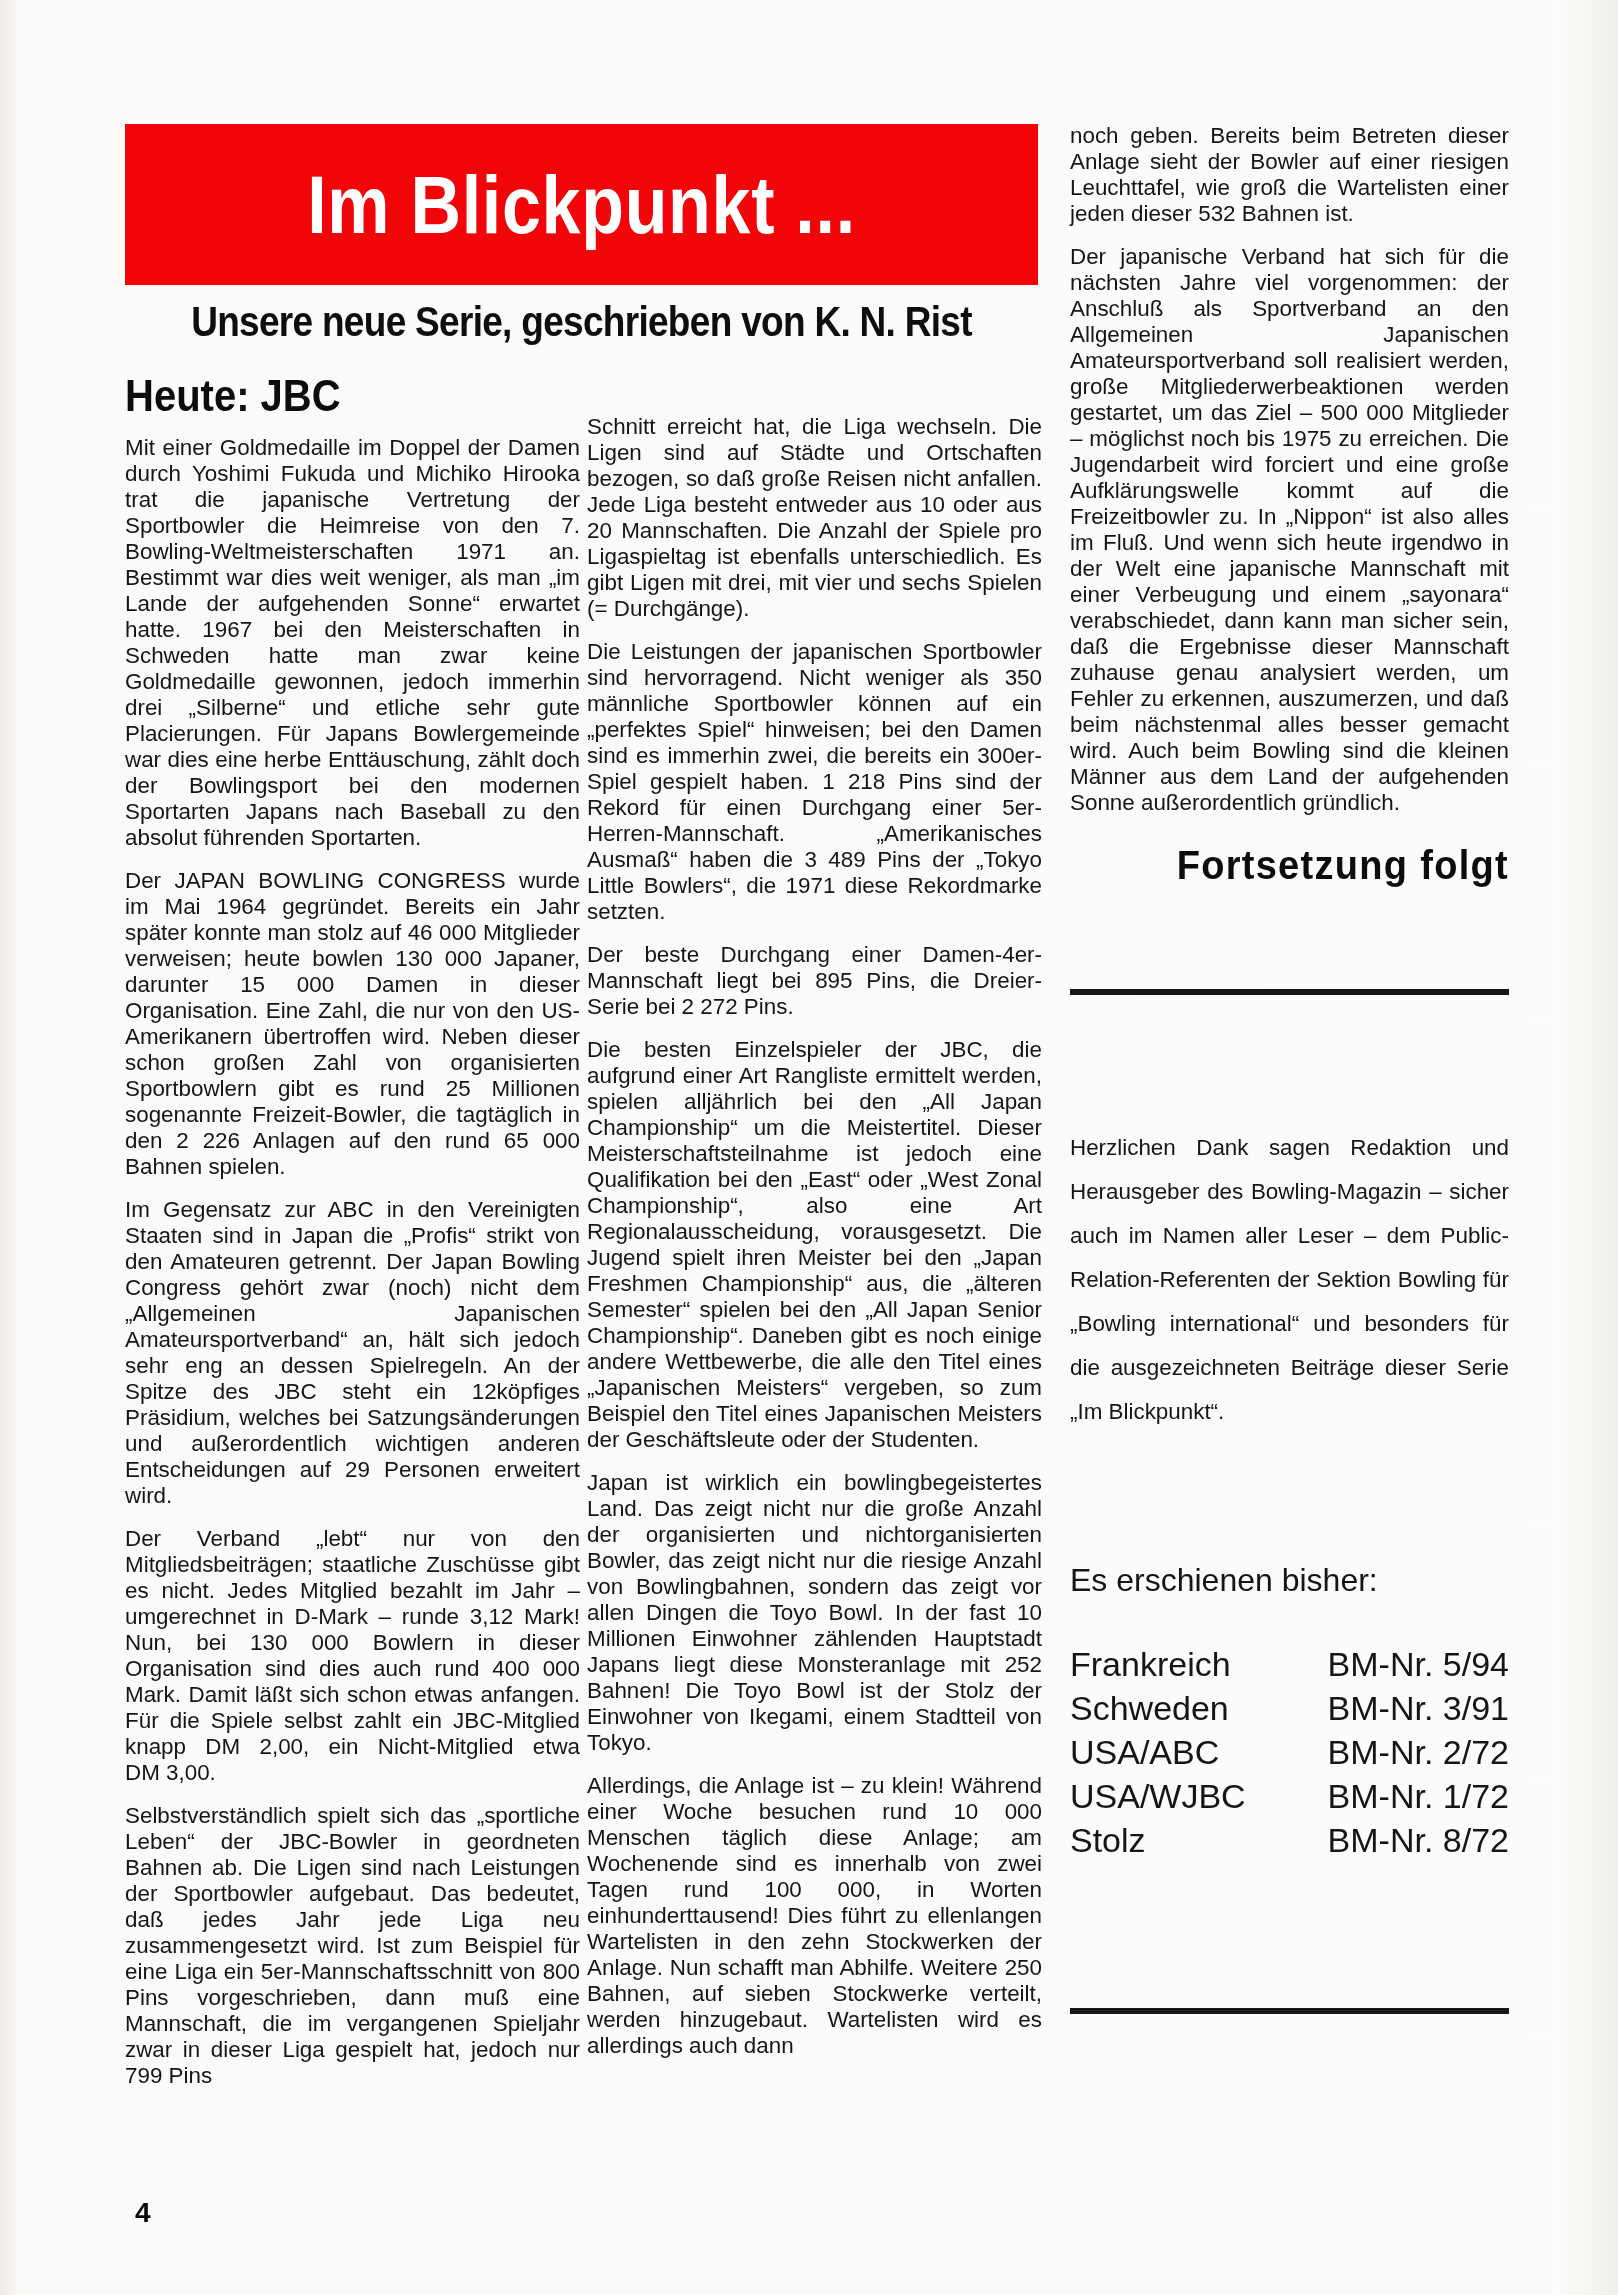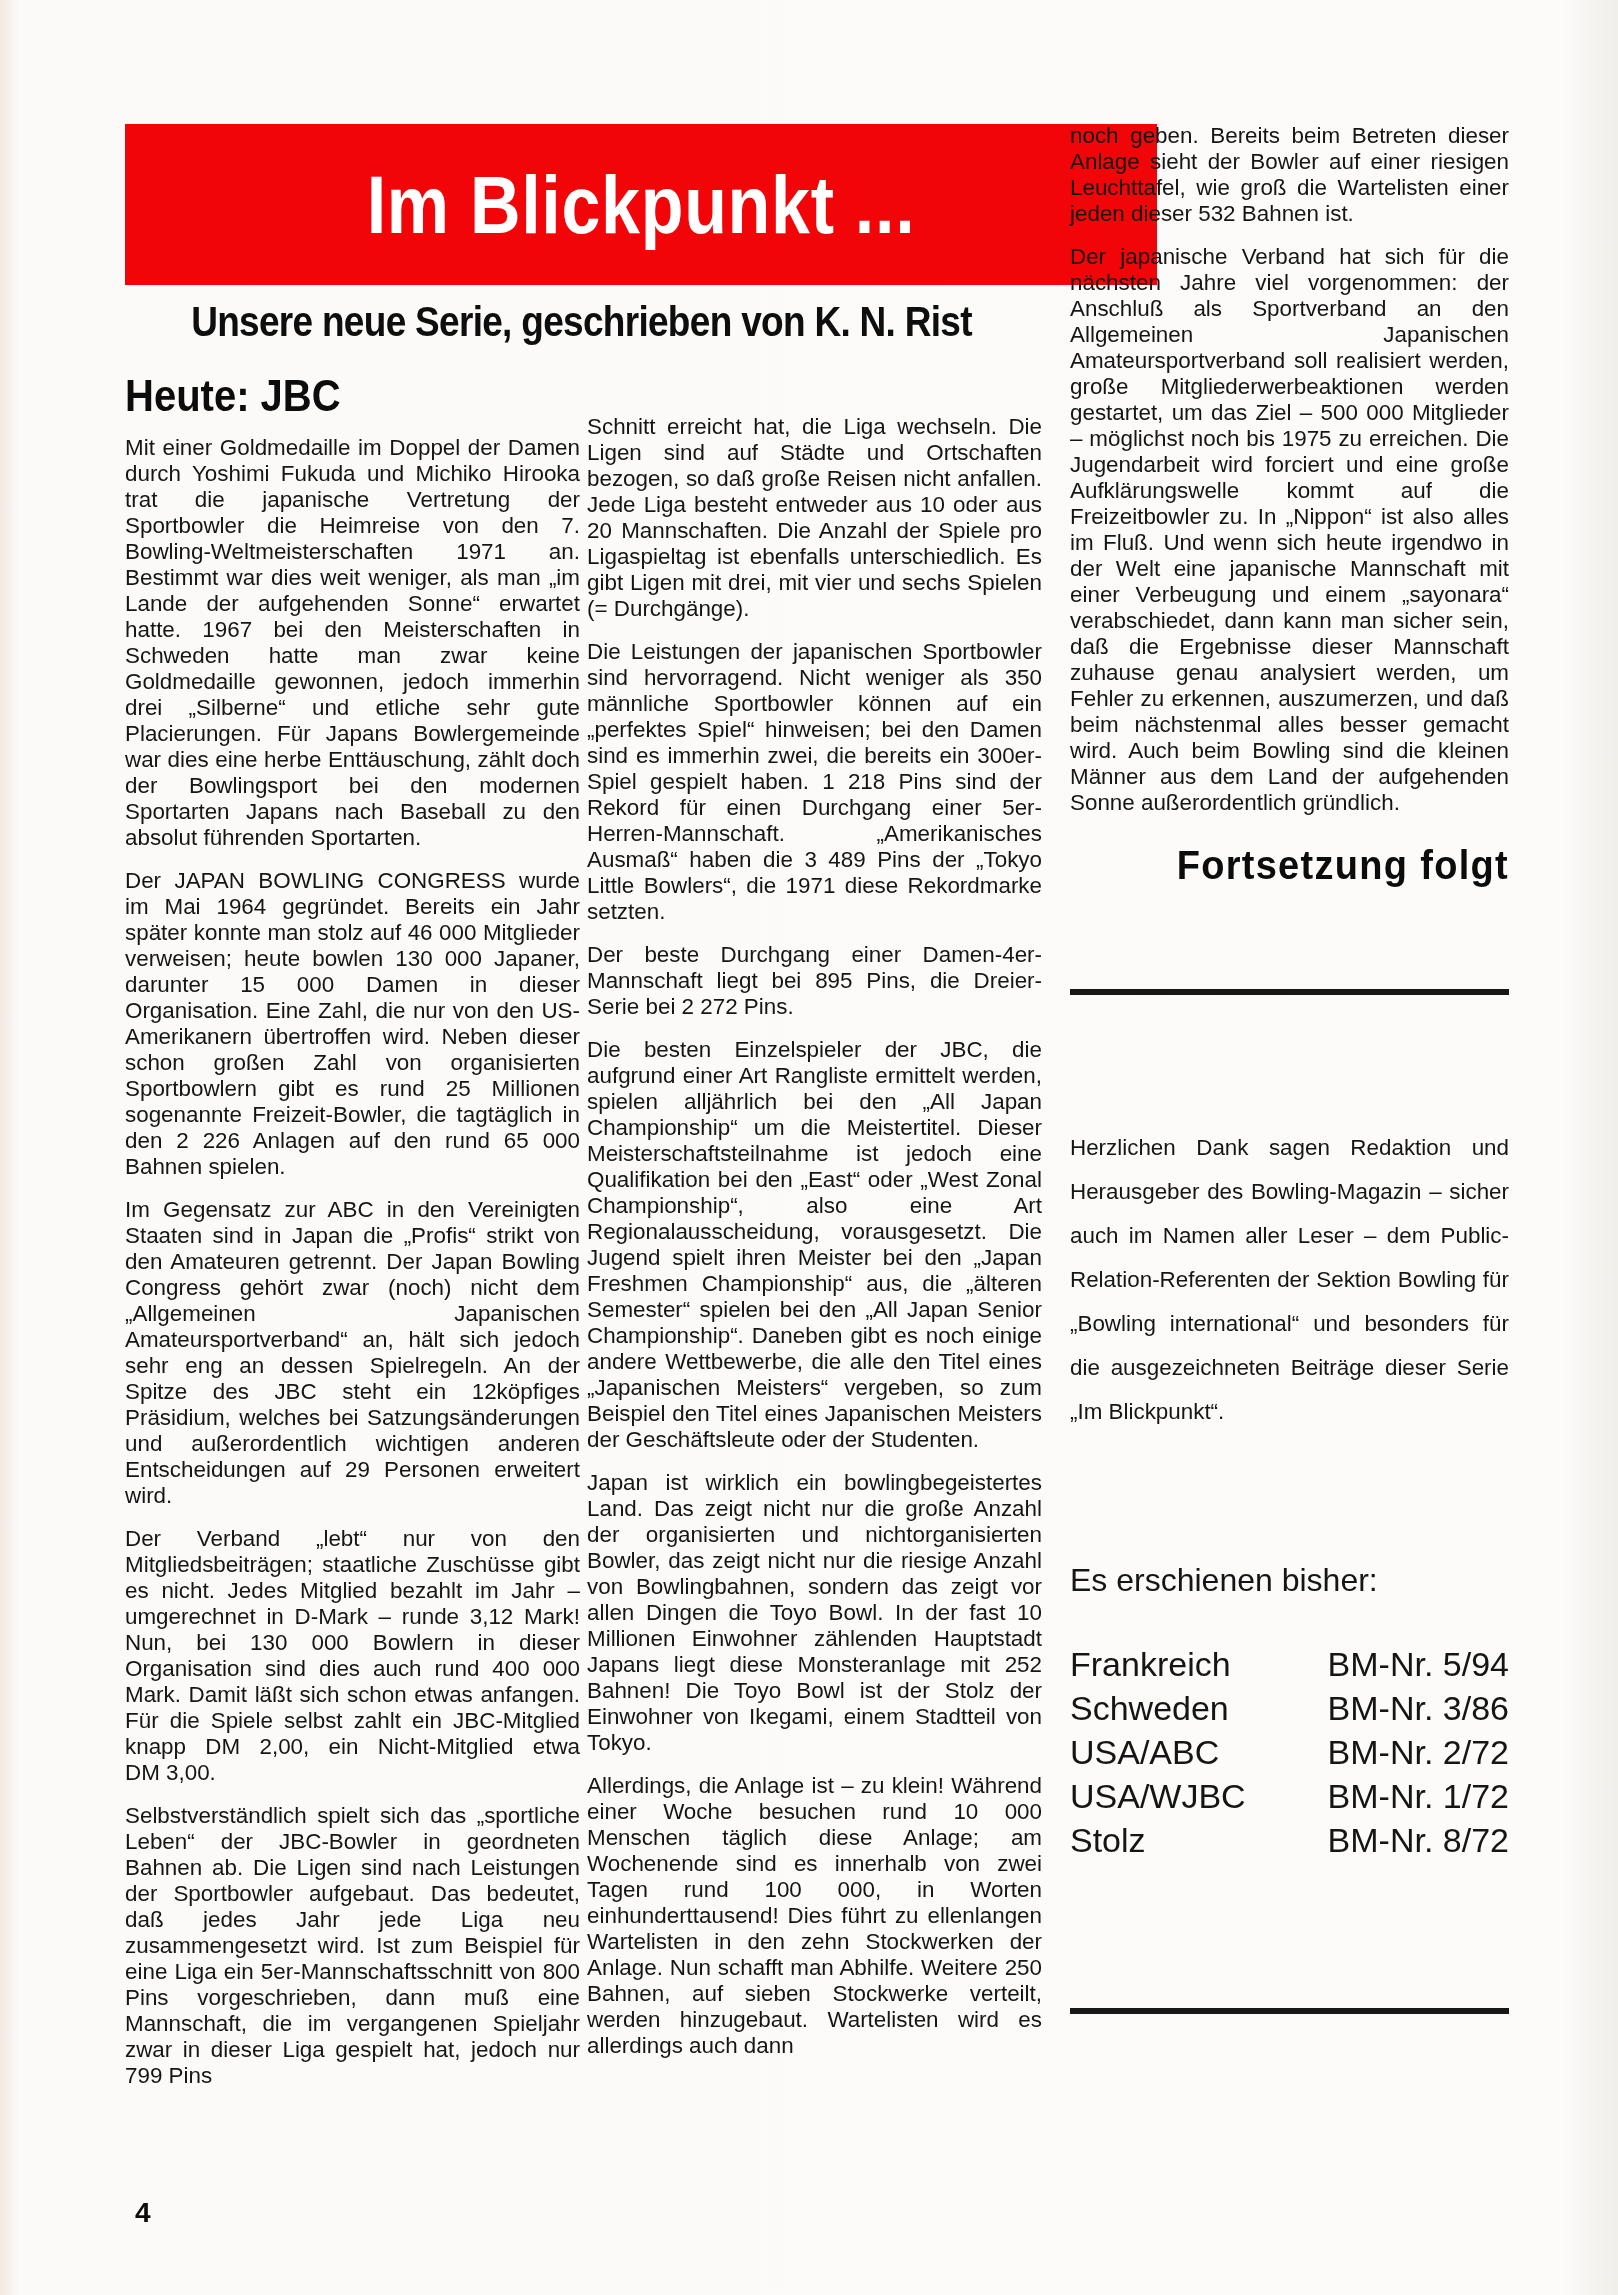--- a/index.html
+++ b/index.html
@@ -10,21 +10,21 @@
     color: #131313;
   }
   .page {
     position: relative;
     width: 1619px; height: 2295px;
     background: linear-gradient(90deg, #f2e9e4 0px, #fbfaf8 18.5px, #fcfbfa 1563px, #f0eee8 1619px);
     overflow: hidden;
   }
   .banner {
     position: absolute; left: 125px; top: 124px;
-    width: 1032px; height: 161px;
+    width: 913px; height: 161px;
     background: #f20509;
     display: flex; align-items: center; justify-content: center;
   }
   .banner-title {
     margin: 0; color: #ffffff;
     font-size: 70px; font-weight: bold; letter-spacing: 0.7px;
     transform: scaleY(1.16); transform-origin: center;
     white-space: nowrap;
   }
   .subtitle {
@@ -123,21 +123,21 @@
 
     <div class="published-heading">Es erschienen bisher:</div>
 
     <div class="published">
       <div class="pub-row">
         <span class="country">Frankreich</span>
         <span class="issue">BM-Nr. 5/94</span>
       </div>
       <div class="pub-row">
         <span class="country">Schweden</span>
-        <span class="issue">BM-Nr. 3/86</span>
+        <span class="issue">BM-Nr. 3/91</span>
       </div>
       <div class="pub-row">
         <span class="country">USA/ABC</span>
         <span class="issue">BM-Nr. 2/72</span>
       </div>
       <div class="pub-row">
         <span class="country">USA/WJBC</span>
         <span class="issue">BM-Nr. 1/72</span>
       </div>
       <div class="pub-row">

